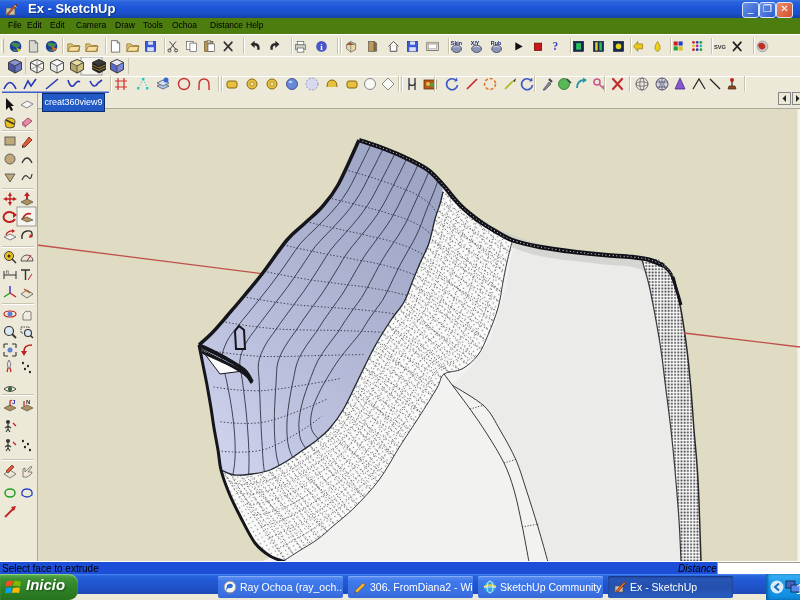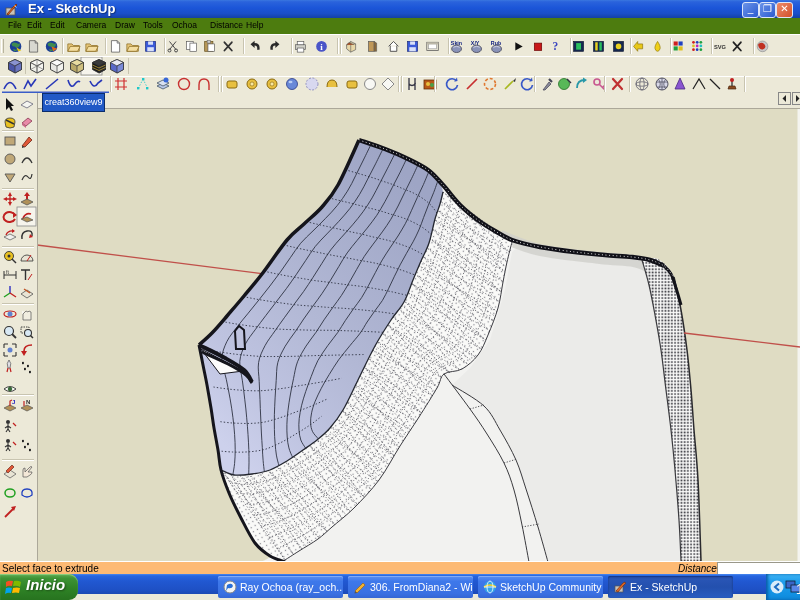--- a/index.html
+++ b/index.html
@@ -24,21 +24,21 @@
   #tb1{top:34px;height:22px;border-top:1px solid #fff;box-shadow:inset 0 -1px 0 #d8d4c2;}
   #tb2{top:56px;height:20px;border-top:1px solid #fff;box-shadow:inset 0 -1px 0 #d8d4c2;}
   #tb3{top:76px;height:17px;border-top:1px solid #fff;box-shadow:inset 0 -1px 0 #d8d4c2;}
   #tbfill{top:93px;height:15px;left:0;width:800px;background:#ece9d8;border-bottom:1px solid #aca899;}
   
   #tip{left:42px;top:93px;width:61px;height:17px;background:#2159c6;color:#fff;
     font-size:9px;line-height:17px;text-align:center;border:1px solid #0b2d6b;}
   
   #pal{left:0;top:93px;width:37px;height:468px;background:#ece9d8;border-right:1px solid #aca899;}
   
-  #status{left:0;top:561px;width:800px;height:13px;background:#fdba74;border-top:1px solid #fff;
+  #status{left:0;top:561px;width:800px;height:13px;background:#1d4ed8;border-top:1px solid #fff;
      font-size:10px;}
   #status .l{position:absolute;left:2px;top:1px;color:#000;}
   #status .d{position:absolute;left:678px;top:1px;color:#000;font-style:italic;}
   #status .box{position:absolute;left:717px;top:0px;width:82px;height:12px;background:#fff;
      border:1px solid #9a988a;border-right:none;}
   
   #task{left:0;top:574px;width:800px;height:20px;
     background:linear-gradient(180deg,#4b8af0 0%,#2766e0 9%,#2158d2 35%,#1e50c4 80%,#1c49b4 100%);padding-left:31px;}
   #start{position:absolute;left:0;top:0;width:78px;height:26px;border-radius:0 9px 9px 0;
     background:linear-gradient(180deg,#5eac54 0%,#3d9234 18%,#2f8326 55%,#27731f 100%);

